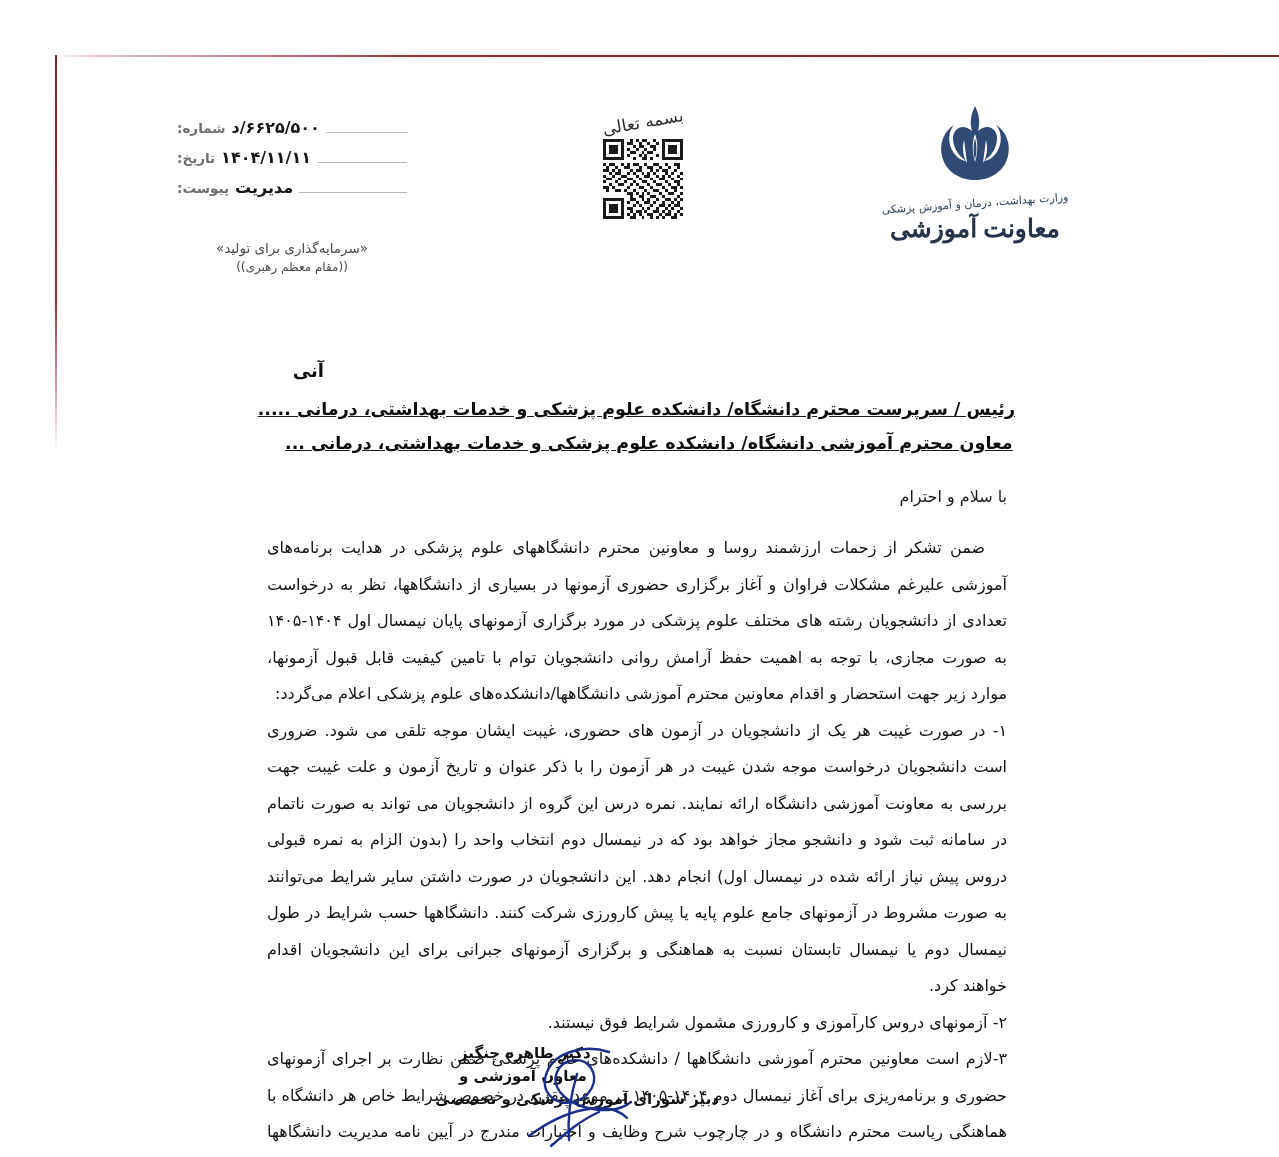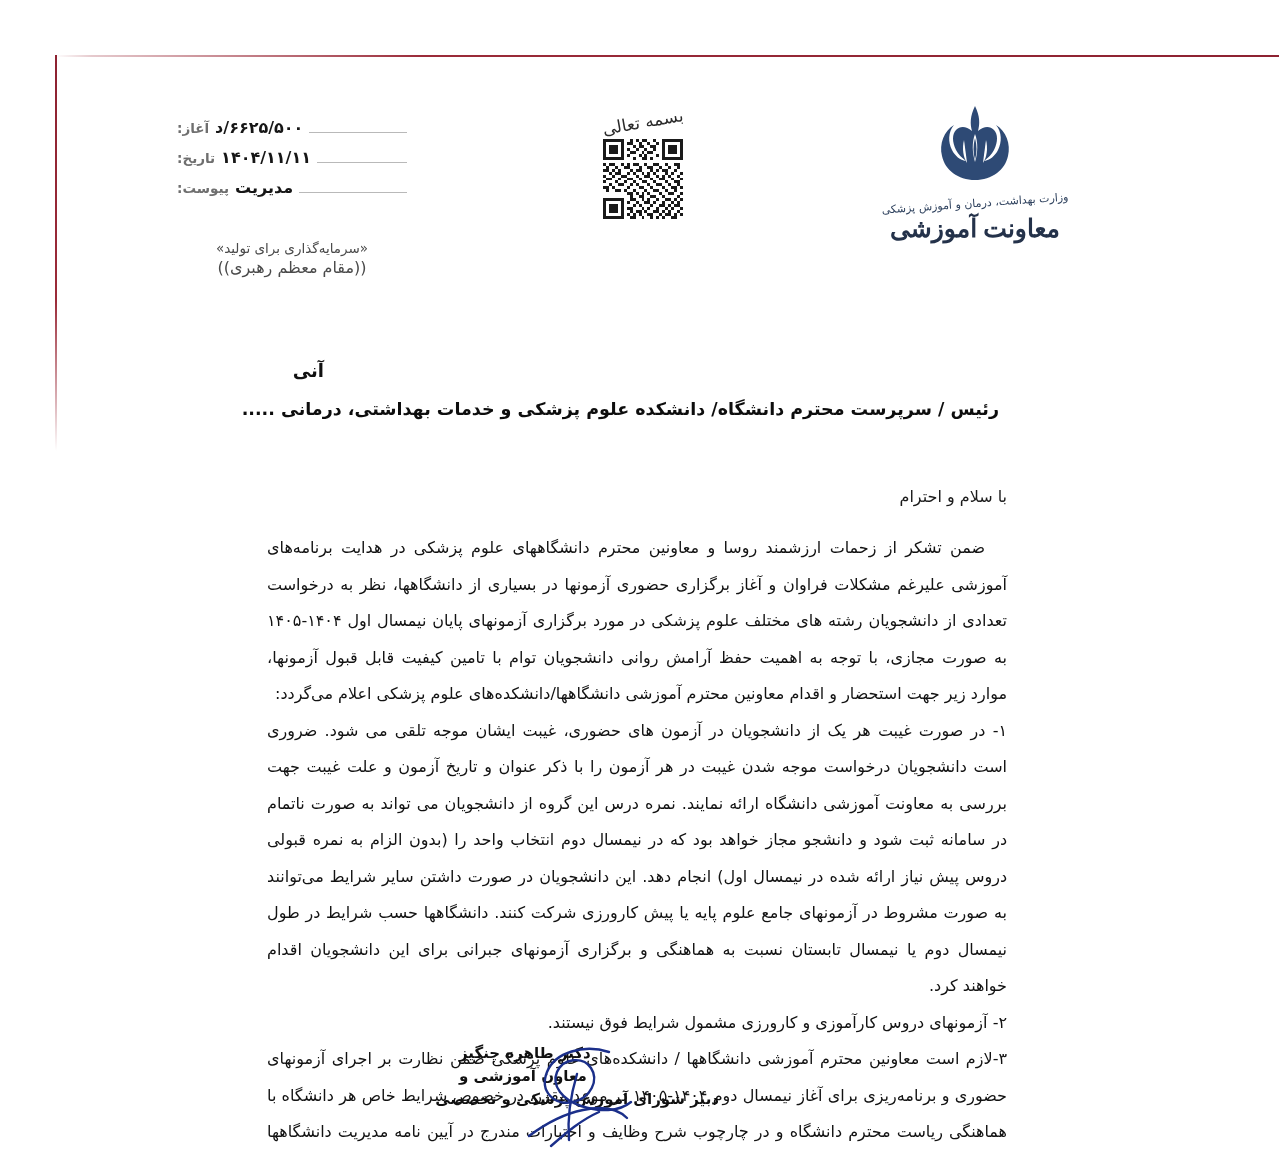--- a/index.html
+++ b/index.html
@@ -95,21 +95,21 @@
     width: 230px;
     text-align: center;
     color: #4a4a4a;
   }
   #slogan .l1 {
     font-size: 13.5px;
     line-height: 20px;
     white-space: nowrap;
   }
   #slogan .l2 {
-    font-size: 16px;
+    font-size: 12px;
     line-height: 19px;
     white-space: nowrap;
   }
 
   
   #besmeh-block {
     position: absolute;
     left: 575px;
     top: 112px;
     width: 135px;
@@ -162,25 +162,26 @@
     right: 955px;
     top: 360px;
     font-size: 18px;
     font-weight: 700;
     color: #111;
   }
 
   
   #recipients {
     position: absolute;
-    right: 280px;
+    right: 264px;
     top: 392px;
     width: 730px;
     text-align: left;
     direction: rtl;
+    text-decoration: underline;
   }
   .recipient-line {
     font-size: 17.5px;
     font-weight: 700;
     line-height: 34px;
     color: #0d0d0d;
     white-space: nowrap;
   }
 
   
@@ -239,21 +240,21 @@
 
 <div id="page-frame">
   <div id="frame-top"></div>
   <div id="frame-left"></div>
 </div>
 
 <div id="header">
 
   <div id="meta-block">
     <div class="meta-row">
-      <span class="meta-label">آغاز:</span>
+      <span class="meta-label">شماره:</span>
       <span class="meta-value">۶۶۲۵/۵۰۰/د</span>
       <span class="meta-rule"></span>
     </div>
     <div class="meta-row">
       <span class="meta-label">تاریخ:</span>
       <span class="meta-value">۱۴۰۴/۱۱/۱۱</span>
       <span class="meta-rule"></span>
     </div>
     <div class="meta-row">
       <span class="meta-label">پیوست:</span>
@@ -468,20 +469,21 @@
     </svg>
     <div id="ministry-name">وزارت بهداشت، درمان و آموزش پزشکی</div>
     <div id="dept-name">معاونت آموزشی</div>
   </div>
 </div>
 
 <div id="urgency">آنی</div>
 
 <div id="recipients">
   <div class="recipient-line">رئیس / سرپرست محترم دانشگاه/ دانشکده علوم پزشکی و خدمات بهداشتی، درمانی .....</div>
+  <div class="recipient-line">معاون محترم آموزشی دانشگاه/ دانشکده علوم پزشکی و خدمات بهداشتی، درمانی ...</div>
 </div>
 
 <div id="body-text">
   <div class="greeting">با سلام و احترام</div>
   <p class="para indent">ضمن تشکر از زحمات ارزشمند روسا و معاونین محترم دانشگاههای علوم پزشکی در هدایت برنامه‌های آموزشی علیرغم مشکلات فراوان و آغاز برگزاری حضوری آزمونها در بسیاری از دانشگاهها، نظر به درخواست تعدادی از دانشجویان رشته های مختلف علوم پزشکی در مورد برگزاری آزمونهای پایان نیمسال اول ۱۴۰۴-۱۴۰۵ به صورت مجازی، با توجه به اهمیت حفظ آرامش روانی دانشجویان توام با تامین کیفیت قابل قبول آزمونها، موارد زیر جهت استحضار و اقدام معاونین محترم آموزشی دانشگاهها/دانشکده‌های علوم پزشکی اعلام می‌گردد:</p>
   <p class="para">۱- در صورت غیبت هر یک از دانشجویان در آزمون های حضوری، غیبت ایشان موجه تلقی می شود. ضروری است دانشجویان درخواست موجه شدن غیبت در هر آزمون را با ذکر عنوان و تاریخ آزمون و علت غیبت جهت بررسی به معاونت آموزشی دانشگاه ارائه نمایند. نمره درس این گروه از دانشجویان می تواند به صورت ناتمام در سامانه ثبت شود و دانشجو مجاز خواهد بود که در نیمسال دوم انتخاب واحد را (بدون الزام به نمره قبولی دروس پیش نیاز ارائه شده در نیمسال اول) انجام دهد. این دانشجویان در صورت داشتن سایر شرایط می‌توانند به صورت مشروط در آزمونهای جامع علوم پایه یا پیش کارورزی شرکت کنند. دانشگاهها حسب شرایط در طول نیمسال دوم یا نیمسال تابستان نسبت به هماهنگی و برگزاری آزمونهای جبرانی برای این دانشجویان اقدام خواهند کرد.</p>
   <p class="para">۲- آزمونهای دروس کارآموزی و کارورزی مشمول شرایط فوق نیستند.</p>
   <p class="para">۳-لازم است معاونین محترم آموزشی دانشگاهها / دانشکده‌های علوم پزشکی ضمن نظارت بر اجرای آزمونهای حضوری و برنامه‌ریزی برای آغاز نیمسال دوم ۱۴۰۴-۱۴۰۵ در موعد مقرر، در خصوص شرایط خاص هر دانشگاه با هماهنگی ریاست محترم دانشگاه و در چارچوب شرح وظایف و اختیارات مندرج در آیین نامه مدیریت دانشگاهها تصمیمات مقتضی را اتخاذ نمایند.</p>
 </div>
 

